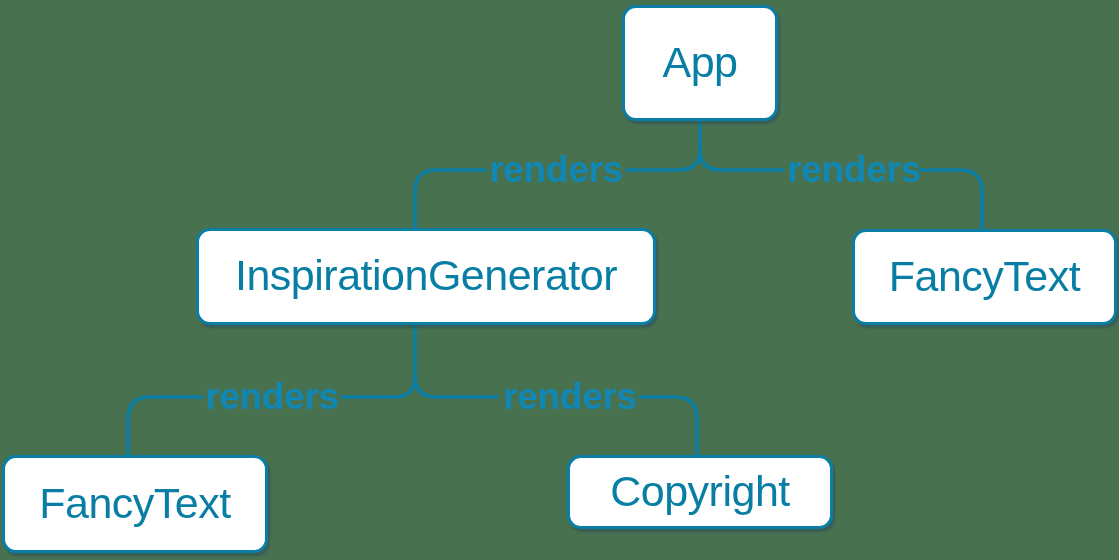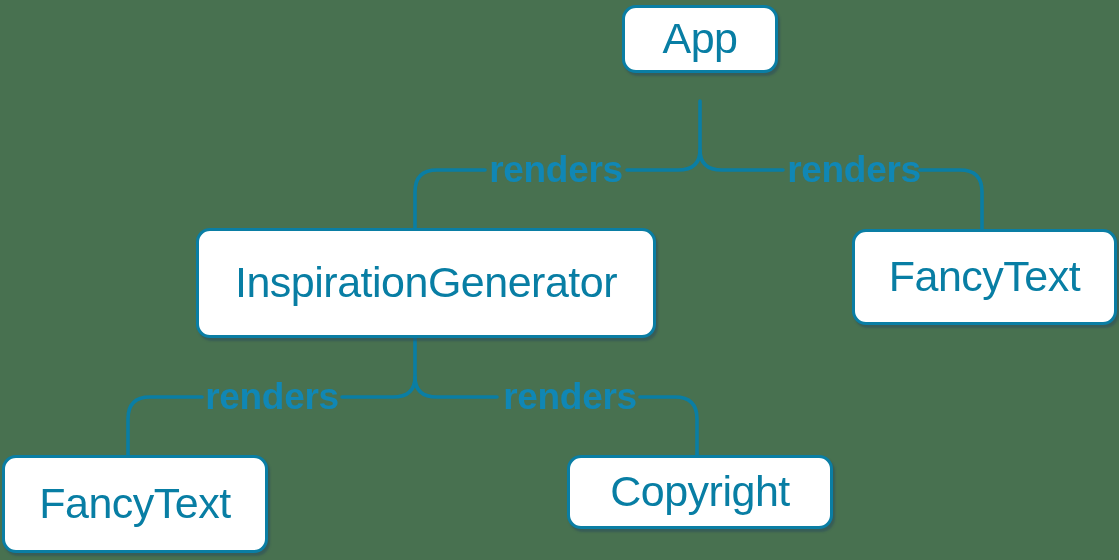--- a/index.html
+++ b/index.html
@@ -71,25 +71,25 @@
 
 <div class="stage">
 
   <svg class="edges" viewBox="0 0 1119 560" xmlns="http://www.w3.org/2000/svg">
     <path d="M700 101 L700 150 Q700 170 678 170 L627 170 M485 170 L437 170 Q415 170 415 192 L415 228"></path>
     <path d="M700 150 Q700 170 722 170 L783 170 M920 170 L960 170 Q982 170 982 192 L982 229"></path>
     <path d="M415 325 L415 377 Q415 397 393 397 L342 397 M202 397 L150 397 Q128 397 128 419 L128 455"></path>
     <path d="M415 377 Q415 397 437 397 L497 397 M640 397 L675 397 Q697 397 697 419 L697 455"></path>
   </svg>
 
-  <div class="node" style="left:622px; top:5px; width:156px; height:68px;">
+  <div class="node" style="left:622px; top:5px; width:156px; height:116px;">
     <span class="node-label">App</span>
   </div>
 
-  <div class="node" style="left:196px; top:228px; width:460px; height:110px;">
+  <div class="node" style="left:196px; top:228px; width:460px; height:97px;">
     <span class="node-label">InspirationGenerator</span>
   </div>
 
   <div class="node" style="left:852px; top:229px; width:265px; height:96px;">
     <span class="node-label">FancyText</span>
   </div>
 
   <div class="node" style="left:2px; top:455px; width:266px; height:98px;">
     <span class="node-label">FancyText</span>
   </div>

